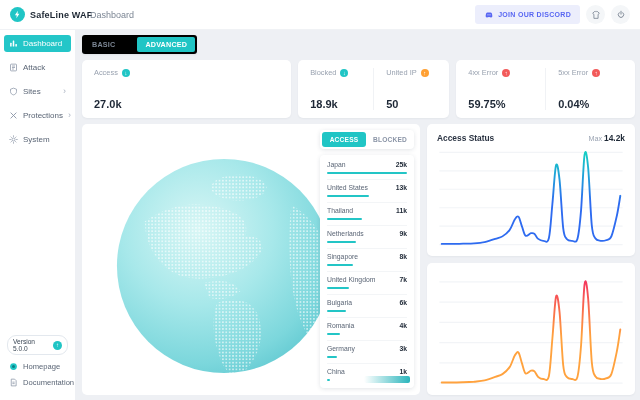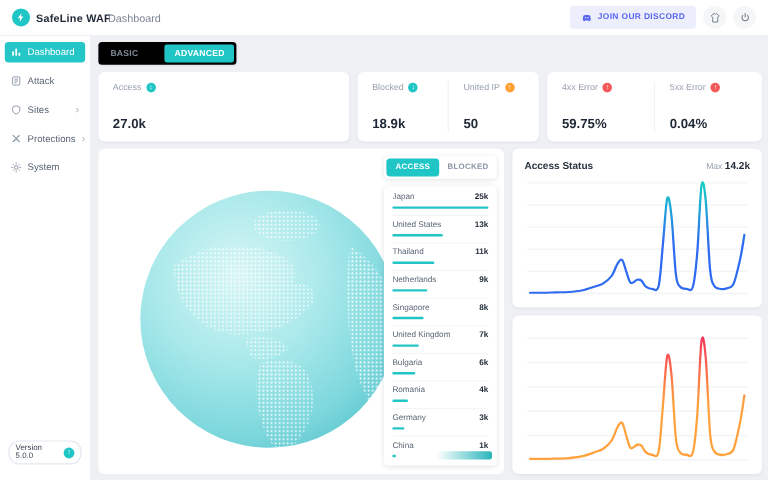--- a/index.html
+++ b/index.html
@@ -186,20 +186,40 @@
           </svg>
         </span>
         <span>System</span>
       </div>
     </div>
   <div class="sidebar-bottom">
     <div class="version-pill">
       <span>Version 5.0.0</span>
       <span class="up-badge">↑</span>
     </div>
+    <div id="side-links">
+        <div class="side-link">
+          <span class="ni-icon">
+            <svg viewBox="0 0 24 24" width="9" height="9">
+              <circle cx="12" cy="12" r="9" fill="#20c5c5"></circle>
+              <circle cx="12" cy="12" r="4" fill="#0b7f85"></circle>
+            </svg>
+          </span>
+          <span>Homepage</span>
+        </div>
+        <div class="side-link">
+          <span class="ni-icon">
+            <svg viewBox="0 0 24 24" width="9" height="9" fill="none" stroke="currentColor" stroke-width="2">
+              <path d="M6 3h9l4 4v14H6z"></path>
+              <path d="M9 11h6M9 15h6"></path>
+            </svg>
+          </span>
+          <span>Documentation</span>
+        </div>
+      </div>
   </div>
 </div>
 
 <div class="main">
 
   <div class="tab-row">
     <div class="pill-group" id="view-tabs">
         <span class="pill">
           <span>BASIC</span>
         </span>

